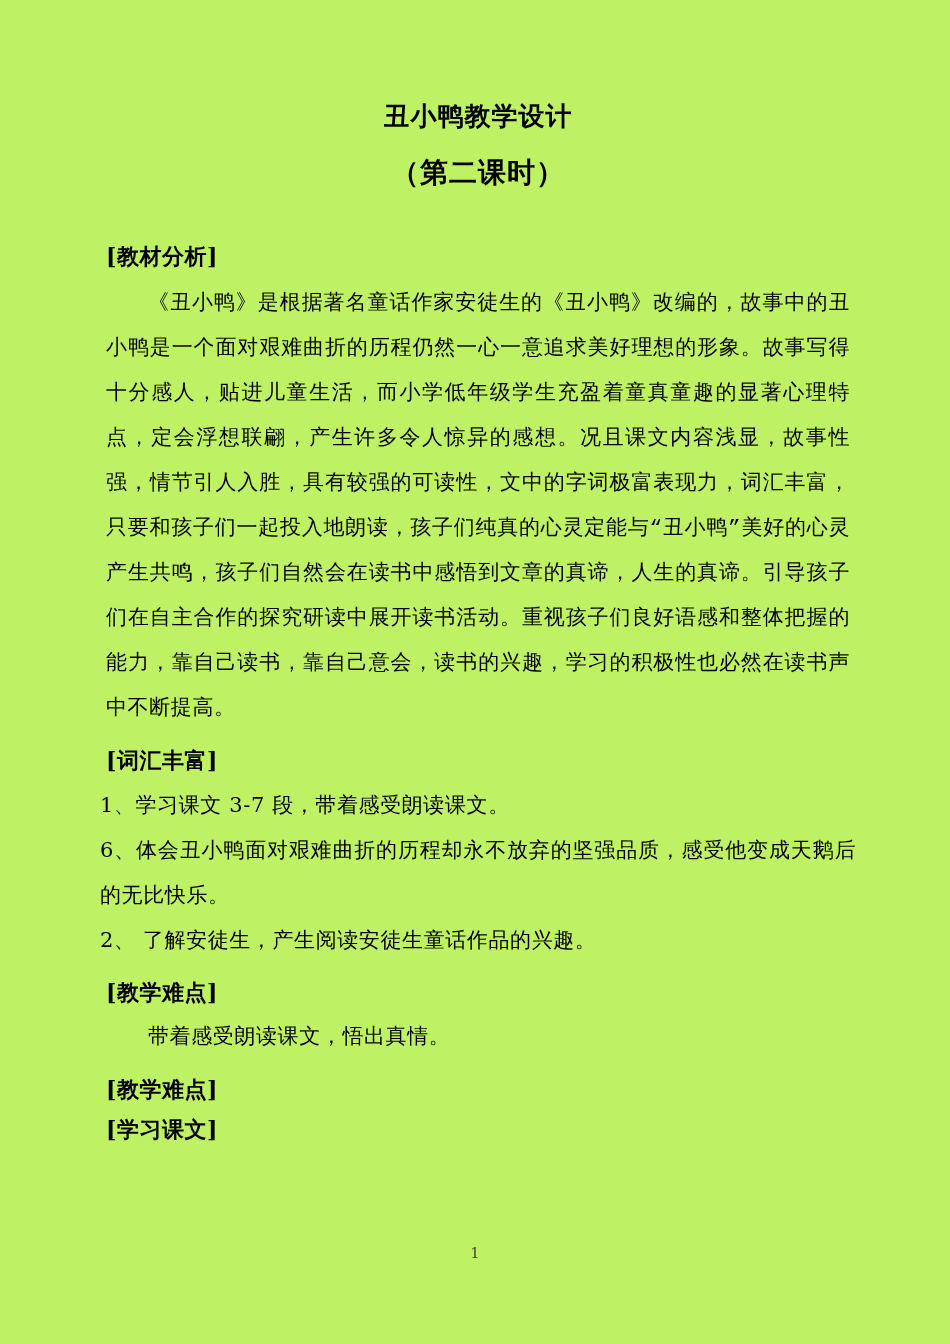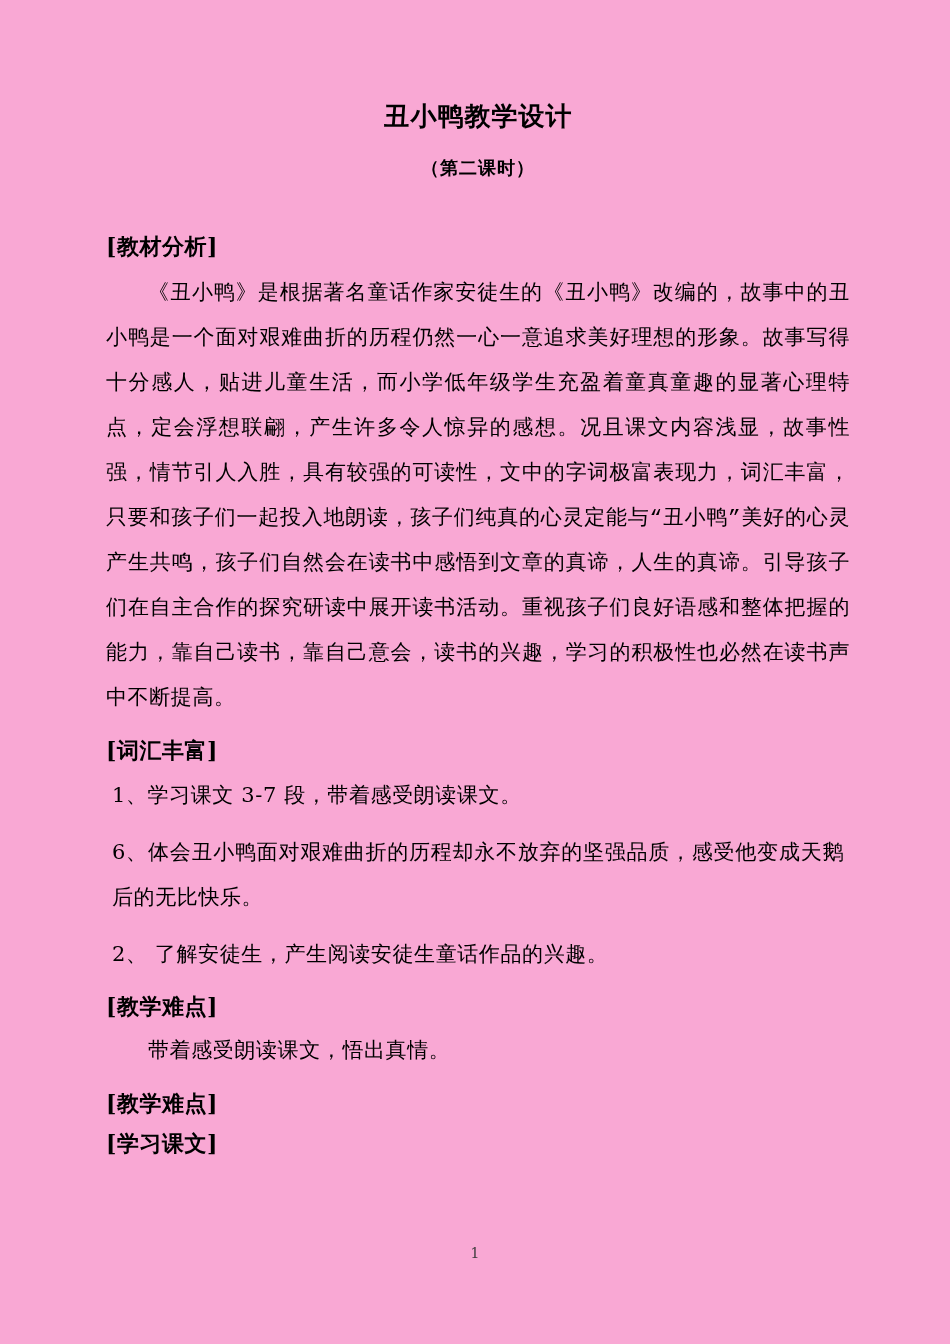--- a/index.html
+++ b/index.html
@@ -4,21 +4,21 @@
 <style>
   html, body {
     margin: 0;
     padding: 0;
     background: #ffffff;
   }
   .page {
     position: relative;
     width: 950px;
     height: 1344px;
-    background: #f9a8d4;
+    background: #bef264;
     overflow: hidden;
     box-sizing: border-box;
     font-family: "DejaVu Serif", "Liberation Serif", serif;
     color: #000000;
   }
   .content {
     position: absolute;
     left: 100px;
     top: 0;
     width: 756px;
@@ -31,21 +31,21 @@
     font-size: 26px;
     text-align: center;
     letter-spacing: 1px;
     margin: 0;
     padding-top: 103px;
     line-height: 1.0;
   }
   .doc-subtitle {
     font-family: "Liberation Sans", "DejaVu Sans", sans-serif;
     font-weight: bold;
-    font-size: 18px;
+    font-size: 28px;
     text-align: center;
     letter-spacing: 1px;
     margin: 0;
     padding-top: 30px;
     line-height: 1.0;
   }
 
   
   .section-head {
     font-family: "DejaVu Serif", "Liberation Serif", serif;
@@ -68,21 +68,21 @@
   }
   .indent2 {
     text-indent: 2em;
   }
   .list-item {
     font-family: "DejaVu Serif", "Liberation Serif", serif;
     font-size: 21px;
     line-height: 45px;
     text-align: justify;
     text-justify: inter-ideograph;
-    margin: 12px;
+    margin: 0;
     letter-spacing: 0.6px;
   }
 
   
   .gap-analysis-head { margin-top: 58px; }
   .gap-after-head    { margin-top: 14px; }
   .gap-before-head   { margin-top: 18px; }
   .gap-after-head-sm { margin-top: 12px; }
 
   

